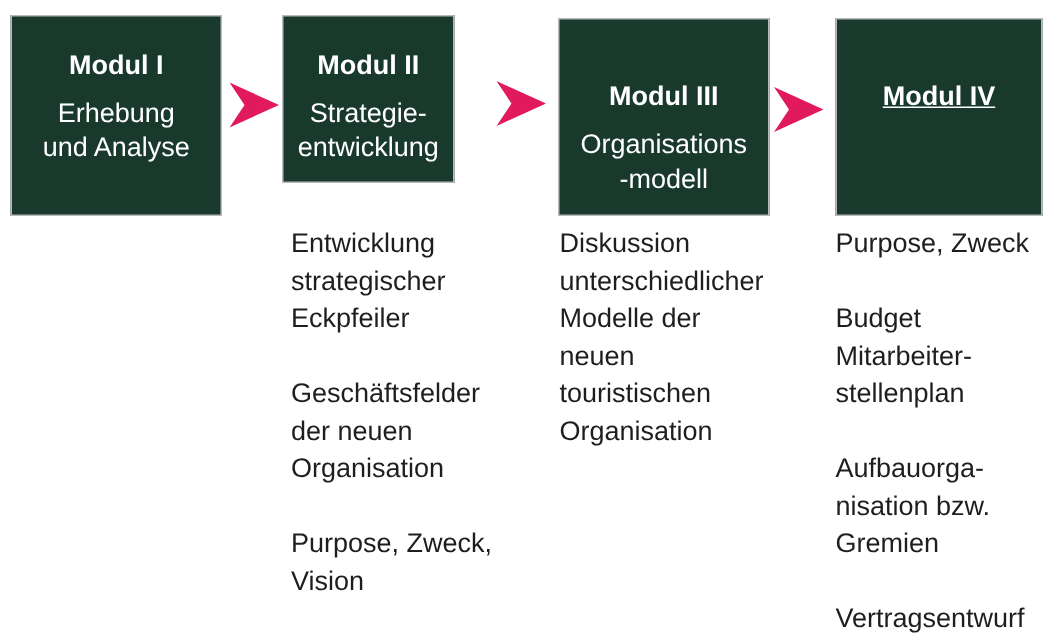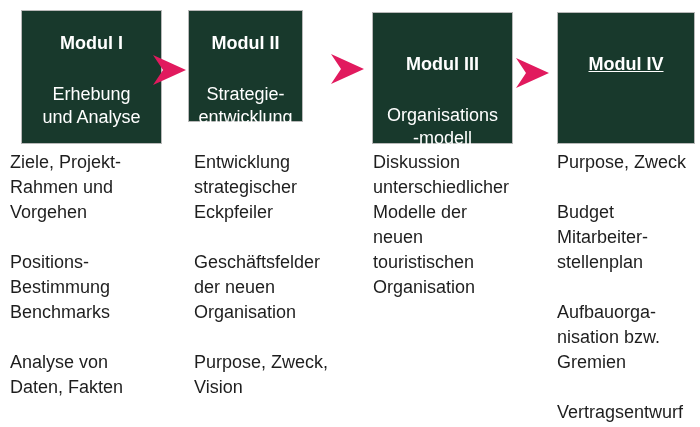--- a/index.html
+++ b/index.html
@@ -24,34 +24,34 @@
     background: var(--background);
     overflow: hidden;
   }
   .box {
     position: absolute;
     background: var(--box-fill);
     border: 1px solid var(--box-border);
     color: var(--box-text);
     text-align: center;
   }
-  .box-1 { left: 21px;   top: 10px; width: 141px; height: 134px; }
+  .box-1 { left: 7px;   top: 10px; width: 141px; height: 134px; }
   .box-2 { left: 188px; top: 10px; width: 115px; height: 112px; }
   .box-3 { left: 372px; top: 12px; width: 141px; height: 132px; }
   .box-4 { left: 557px; top: 12px; width: 138px; height: 132px; text-decoration: underline; }
   .box-title {
     margin-top: 21px;
     font-size: 18px;
     font-weight: bold;
     line-height: 23px;
     white-space: pre-line;
   }
   .box-3 .box-title, .box-4 .box-title { margin-top: 40px; }
   .box-subtitle {
-    margin-top: 28px;
+    margin-top: 9px;
     font-size: 18px;
     line-height: 23px;
     white-space: pre-line;
   }
   .arrow {
     position: absolute;
     width: 33px;
     height: 32px;
     color: var(--arrow);
     display: block;
@@ -108,30 +108,20 @@
   </div>
 
   <svg class="arrow arrow-3" viewBox="0 0 33 32" aria-hidden="true">
     <polygon points="0,1 33,16 0,31 10,16" fill="currentColor"></polygon>
   </svg>
 
   <div class="box box-4">
     <div class="box-title">Modul IV</div>
   </div>
 
-  <div class="col col-1">
-    <p class="item">Ziele, Projekt-
-Rahmen und
-Vorgehen</p>
-    <p class="item">Positions-
-Bestimmung
-Benchmarks</p>
-    <p class="item">Analyse von
-Daten, Fakten</p>
-  </div>
 
   <div class="col col-2">
     <p class="item">Entwicklung
 strategischer
 Eckpfeiler</p>
     <p class="item">Geschäftsfelder
 der neuen
 Organisation</p>
     <p class="item">Purpose, Zweck,
 Vision</p>

